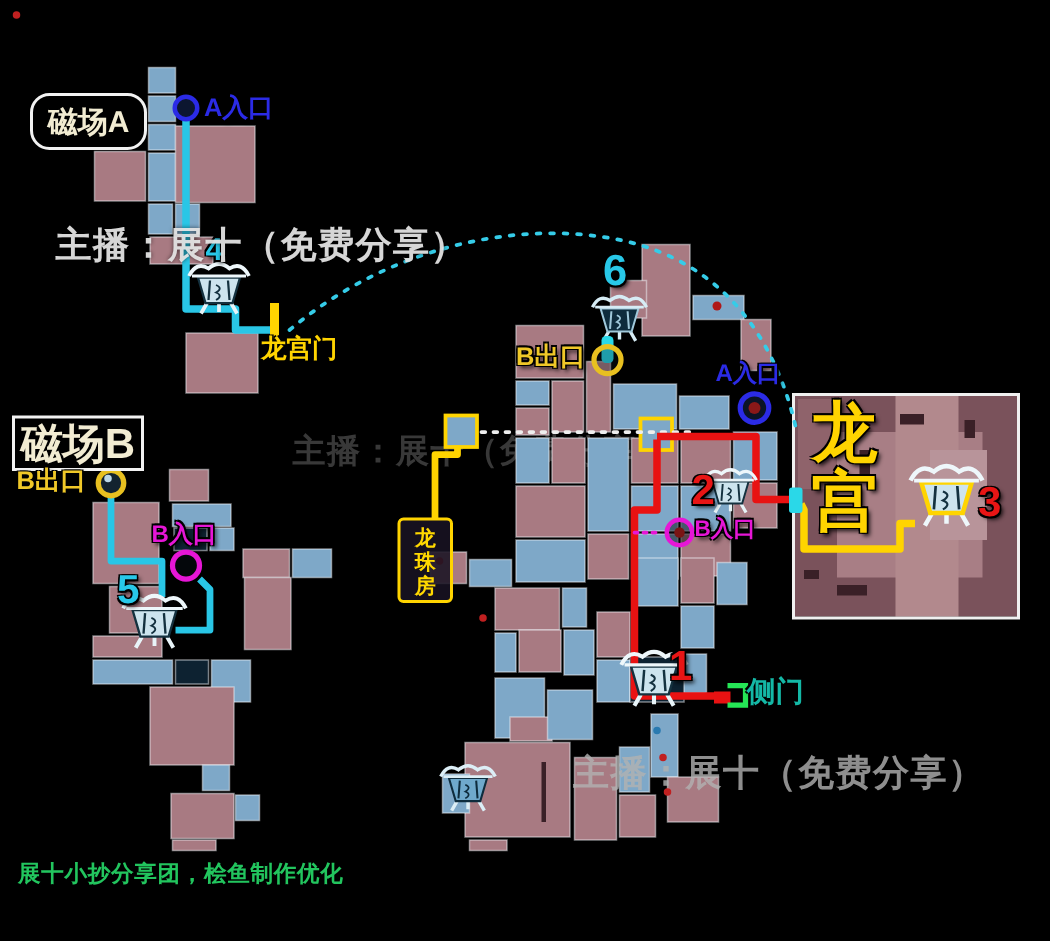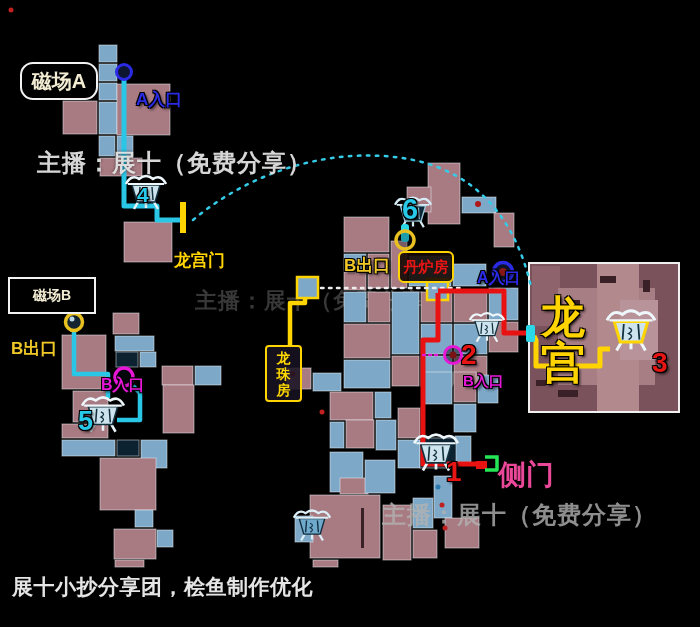--- a/index.html
+++ b/index.html
@@ -4,34 +4,34 @@
 <style>
   html,body{margin:0;padding:0;background:#000;}
   #stage{position:relative;width:700px;height:627px;background:#000;overflow:hidden;
          font-family:"Liberation Sans",sans-serif;}
   #map-svg{position:absolute;left:0;top:0;z-index:2;}
   #map-svg rect.tile{stroke:rgba(240,244,248,.5);stroke-width:1;}
   .wm{position:absolute;font-weight:bold;white-space:nowrap;font-family:Liberation Mono, monospace;}
   #wm-top{left:37px;top:147px;font-size:24px;letter-spacing:1px;color:rgba(232,232,232,.92);z-index:5;text-shadow:0 0 3px rgba(0,0,0,.6);}
   #wm-bottom{left:382px;top:499px;font-size:24px;letter-spacing:1px;color:rgba(178,178,178,.8);z-index:5;}
   #wm-faint{left:195px;top:286px;font-size:22px;letter-spacing:1px;color:#383838;z-index:1;}
-  #credit{position:absolute;left:12px;top:573px;font-size:21px;color:#e5e5e5;font-weight:bold;z-index:5;letter-spacing:.5px;white-space:nowrap;}
+  #credit{position:absolute;left:12px;top:573px;font-size:15px;color:#22c55e;font-weight:bold;z-index:5;letter-spacing:.5px;white-space:nowrap;}
   #title{position:absolute;left:448px;top:68px;width:255px;text-align:center;color:#fff;font-weight:bold;
          font-size:37px;line-height:48px;z-index:5;letter-spacing:2px;}
   .box{position:absolute;border:2px solid #f2f2f2;background:#000;color:#f2ecd2;font-weight:bold;
        display:flex;align-items:center;justify-content:center;z-index:4;}
   #field-a{left:20px;top:62px;width:74px;height:34px;font-size:20px;border-radius:13px;}
-  #field-b{left:8px;top:277px;width:84px;height:33px;font-size:14px;}
+  #field-b{left:8px;top:277px;width:84px;height:33px;font-size:28px;}
   #danlufang{left:398px;top:251px;width:52px;height:28px;border-color:#ffd400;border-radius:6px;
              background:rgba(20,8,2,.9);color:#e81515;font-size:15px;}
   #longzhufang{left:265px;top:345px;width:33px;height:53px;border-color:#ffd400;border-radius:4px;
                background:rgba(24,18,34,.88);color:#ffd800;font-size:14px;line-height:16px;
                white-space:pre-line;text-align:center;}
   .lbl{position:absolute;font-weight:bold;line-height:1.05;z-index:4;white-space:pre-line;
-       text-shadow:1px 1px 0 #000,-1px -1px 0 #000,1px -1px 0 #000,-1px 1px 0 #000,2px 2px 3px rgba(0,0,0,.85);margin-top:28px;}
+       text-shadow:1px 1px 0 #000,-1px -1px 0 #000,1px -1px 0 #000,-1px 1px 0 #000,2px 2px 3px rgba(0,0,0,.85);}
 </style>
 </head>
 <body>
 
 <div id="stage">
 
   <div class="wm" id="wm-faint">主播：展十（免费分享）</div>
 
   <svg id="map-svg" width="700" height="627" viewBox="0 0 700 627">
     <defs>
@@ -202,36 +202,35 @@
     </svg>
 
   <div id="title"><br></div>
 
   <div class="wm" id="wm-top">主播：展十（免费分享）</div>
   <div class="wm" id="wm-bottom">主播：展十（免费分享）</div>
   <div id="credit">展十小抄分享团，桧鱼制作优化</div>
 
   <div class="box" id="field-a">磁场A</div>
   <div class="box" id="field-b">磁场B</div>
-  <div class="box" id="danlufang">丹炉房</div>
   <div class="box" id="longzhufang">龙
 珠
 房</div>
 
   <div id="labels-layer">
       <div class="lbl" style="left: 136px; top: 63px; font-size: 17px; color: rgb(43, 43, 230);">A入口</div>
       <div class="lbl" style="left: 137px; top: 156px; font-size: 21px; color: rgb(40, 200, 232);">4</div>
       <div class="lbl" style="left: 174px; top: 224px; font-size: 17px; color: rgb(255, 212, 0); text-align: right;">龙宫门</div>
       <div class="lbl" style="left: 11px; top: 312px; font-size: 17px; color: rgb(240, 200, 40);">B出口</div>
       <div class="lbl" style="left: 101px; top: 349px; font-size: 16px; color: rgb(230, 22, 214);">B入口</div>
       <div class="lbl" style="left: 78px; top: 379px; font-size: 27px; color: rgb(40, 200, 232);">5</div>
       <div class="lbl" style="left: 402px; top: 166px; font-size: 29px; color: rgb(40, 200, 232);">6</div>
       <div class="lbl" style="left: 344px; top: 229px; font-size: 17px; color: rgb(240, 200, 40);">B出口</div>
       <div class="lbl" style="left: 477px; top: 242px; font-size: 16px; color: rgb(43, 43, 230);">A入口</div>
       <div class="lbl" style="left: 463px; top: 345px; font-size: 15px; color: rgb(230, 22, 214);">B入口</div>
       <div class="lbl" style="left: 461px; top: 312px; font-size: 28px; color: rgb(232, 21, 21);">2</div>
       <div class="lbl" style="left: 652px; top: 320px; font-size: 28px; color: rgb(232, 21, 21);">3</div>
       <div class="lbl" style="left: 446px; top: 429px; font-size: 28px; color: rgb(232, 21, 21);">1</div>
-      <div class="lbl" style="left: 498px; top: 432px; font-size: 28px; color: #ec4899;">侧门</div>
+      <div class="lbl" style="left: 498px; top: 452px; font-size: 19px; color: #14b8a6;">侧门</div>
       <div class="lbl" style="left: 541px; top: 266px; font-size: 44px; color: rgb(255, 212, 0);">龙
 宫</div>
     </div>
 </div>
 
 </body></html>

